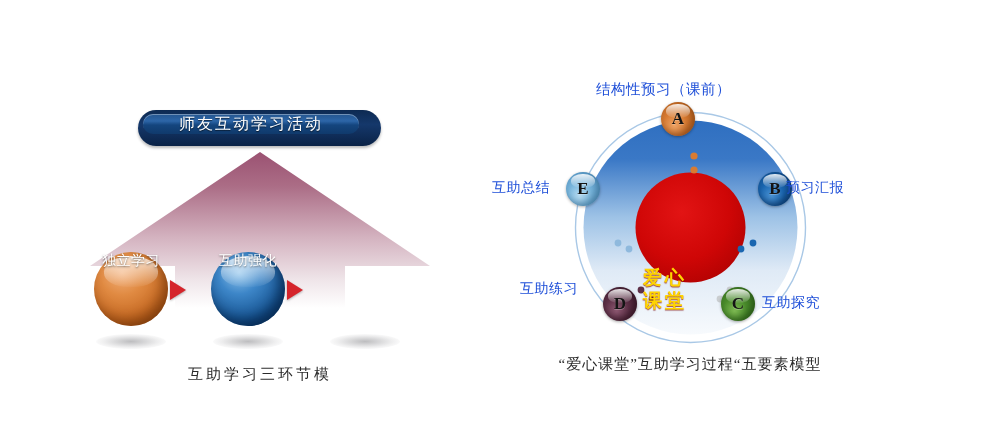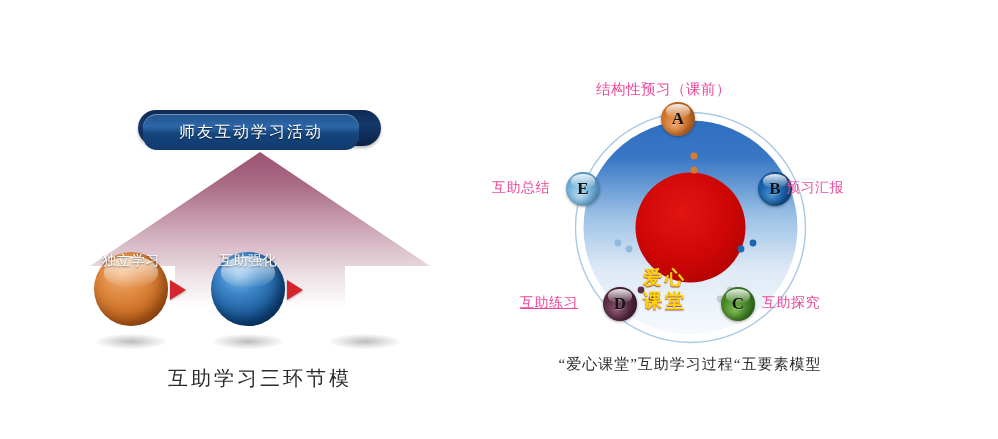--- a/index.html
+++ b/index.html
@@ -43,21 +43,21 @@
     position: absolute;
     left: 0; top: 0;
     width: 243px; height: 36px;
     border-radius: 18px;
     background: linear-gradient(#0d2a52, #15386b 40%, #0a2246);
     box-shadow: 0 2px 3px rgba(0,0,0,.28);
   }
   #banner-inner {
     position: absolute;
     left: 5px; top: 4px;
-    width: 216px; height: 36px;
+    width: 216px; height: 20px;
     border-radius: 14px;
     background: linear-gradient(#24558f 0%, #2d66a8 35%, #14457e 55%, #103a6c 100%);
     box-shadow: inset 0 1px 0 rgba(255,255,255,.35);
     display: flex;
     align-items: center;
     justify-content: center;
   }
   #banner-text {
     color: #ffffff;
     font-size: 16px;
@@ -156,21 +156,21 @@
   }
   #red-arrow-0 { left: 76px; }
   #red-arrow-1 { left: 193px; }
 
   #left-caption {
     position: absolute;
     left: 0;
     top: 275px;
     width: 360px;
     text-align: center;
-    font-size: 20px;
+    font-size: 15px;
     color: #2b2b2b;
     letter-spacing: 3px;
     font-family: "Liberation Serif", "DejaVu Serif", serif;
   }
 
   
   #right-panel {
     position: absolute;
     left: 490px;
     top: 80px;
@@ -252,30 +252,30 @@
   #node-E {
     left: 76px; top: 92px;
     background: radial-gradient(circle at 40% 70%, #b7dcf2 0%, #78b5dc 40%, #4a8cbc 100%);
     box-shadow: inset -3px -3px 7px rgba(25,70,105,.45), 0 1px 3px rgba(0,0,0,.3);
   }
 
   
   .ring-label {
     position: absolute;
     font-size: 14px;
-    color: #ec4899;
+    color: #1d4ed8;
     white-space: nowrap;
     letter-spacing: .5px;
     font-family: "Liberation Serif", "DejaVu Serif", serif;
     z-index: 7;
   }
   #label-A { left: 106px; top: 0px; font-size: 14.5px; }
   #label-B { left: 296px; top: 99px; }
   #label-C { left: 272px; top: 214px; }
-  #label-D { left: 30px;  top: 214px; text-decoration: underline; }
+  #label-D { left: 30px;  top: 200px; }
   #label-E { left: 2px;   top: 99px; }
 
   #right-caption {
     position: absolute;
     left: -10px;
     top: 275px;
     width: 420px;
     text-align: center;
     font-size: 15px;
     color: #2b2b2b;

